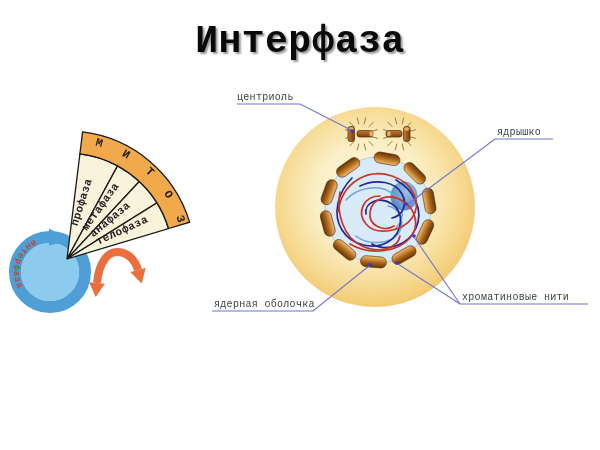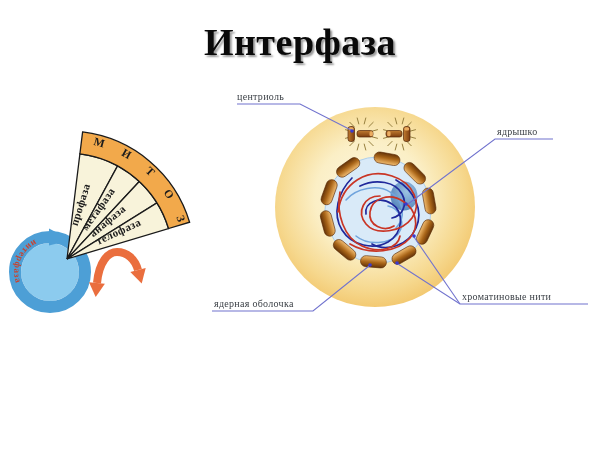--- a/index.html
+++ b/index.html
@@ -1,17 +1,17 @@
 <!DOCTYPE html>
 <html><head>
 <meta charset="utf-8">
 <style>
   html,body{margin:0;padding:0;background:#ffffff;}
   .slide{position:relative;width:600px;height:450px;background:#ffffff;overflow:hidden;
-         font-family:Liberation Serif, serif;}
+         font-family:Liberation Mono, monospace;}
   .title{position:absolute;left:0;right:0;top:20px;margin:0;text-align:center;
          font-size:38px;font-weight:bold;color:#0a0a0a;letter-spacing:0.5px;
          text-shadow:2px 2px 2px #9a9a9a;}
   svg{position:absolute;left:0;top:0;}
   .phase-label{font-size:11px;font-weight:600;letter-spacing:0.4px;}
   .band-letter{font-size:11.5px;font-weight:bold;}
   .inter-label{font-size:9px;font-weight:bold;letter-spacing:1.1px;}
   .cell-label{font-size:10px;letter-spacing:0.3px;}
 </style>
 </head>

